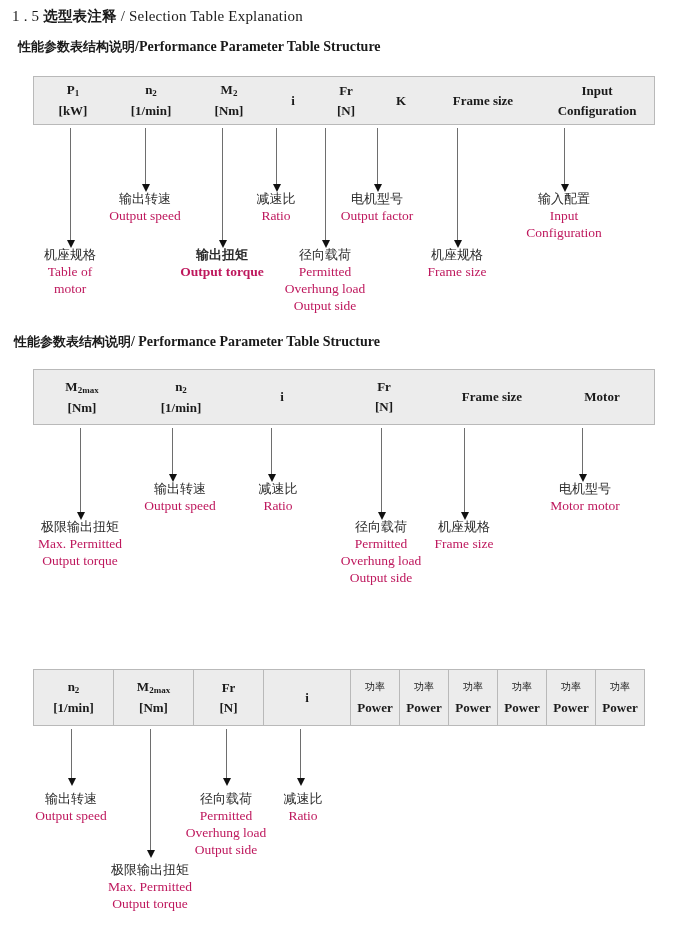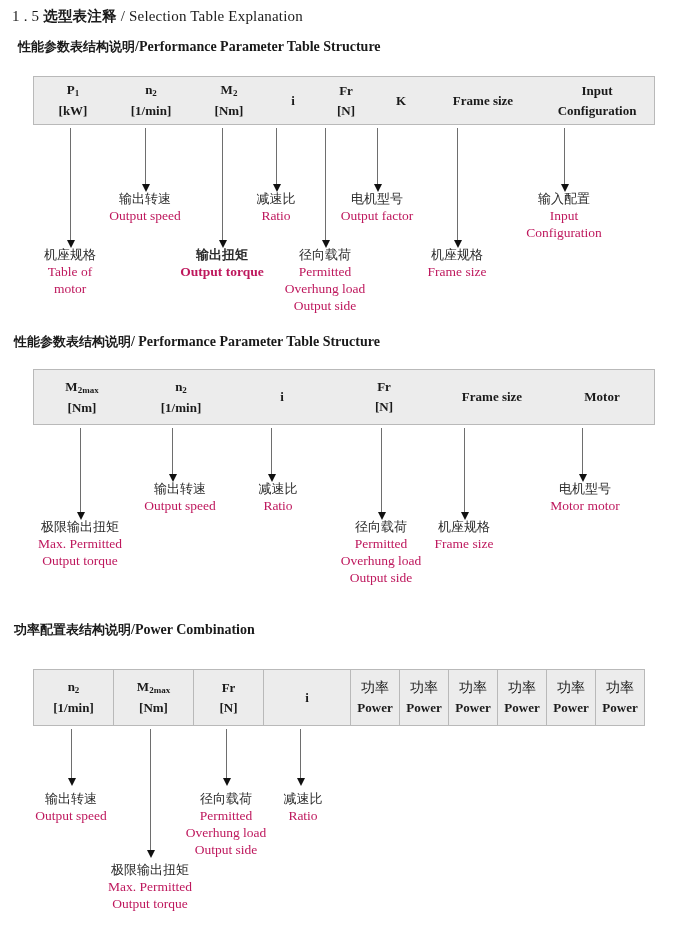--- a/index.html
+++ b/index.html
@@ -18,21 +18,21 @@
   .h-sec{position:absolute;white-space:nowrap;font-size:13.5px;}
   .h-sec .cn{font-family:"DejaVu Sans", sans-serif;font-weight:bold;font-size:13px;}
   .h-sec .en{font-family:"Liberation Serif",serif;font-weight:bold;font-size:14px;}
 
   
   .tbl{position:absolute;background:#ececec;border:1px solid #b9b9b9;box-sizing:border-box;}
   .cell{position:absolute;top:0;bottom:0;display:flex;flex-direction:column;
         align-items:center;justify-content:center;box-sizing:border-box;}
   .cell .l1,.cell .l2{font-family:"Liberation Serif",serif;font-weight:bold;
         font-size:13px;line-height:20px;white-space:nowrap;}
-  .cell .l1.cjk,.cell .l2.cjk{font-family:Liberation Mono, monospace;font-weight:normal;font-size:14px;}
+  .cell .l1.cjk,.cell .l2.cjk{font-family:Liberation Mono, monospace;font-weight:normal;font-size:10px;}
   .cell sub{font-size:9px;vertical-align:baseline;position:relative;top:2px;}
   .vsep{position:absolute;top:0;bottom:0;width:1px;background:#b9b9b9;}
 
   
   .arrow{position:absolute;width:1px;background:#6e6e6e;}
   .arrow::after{content:"";position:absolute;left:-3.5px;bottom:-7px;
     border-left:4px solid transparent;border-right:4px solid transparent;
     border-top:8px solid #111;}
 
   
@@ -191,23 +191,20 @@
   </div>
   <div class="lbl" style="left:464px;top:518px;">
     <span class="cn">机座规格</span>
     <span class="en">Frame size</span>
   </div>
   <div class="lbl" style="left:585px;top:480px;">
     <span class="cn">电机型号</span>
     <span class="en">Motor motor</span>
   </div>
 
-  <div class="h-sec" style="left:14px;top:621px;">
-    <span class="cn">功率配置表结构说明</span><span class="en">/</span><span class="en">Power Combination</span>
-  </div>
 
   <div class="tbl" style="left:33px;top:669px;width:612px;height:57px;">
     <div class="cell" style="left:0px;width:79px;">
       <span class="l1"><span>n</span><sub>2</sub></span>
       <span class="l2">[1/min]</span>
     </div>
     <div class="vsep" style="left:79px;"></div>
     <div class="cell" style="left:80px;width:79px;">
       <span class="l1"><span>M</span><sub>2max</sub></span>
       <span class="l2">[Nm]</span>

